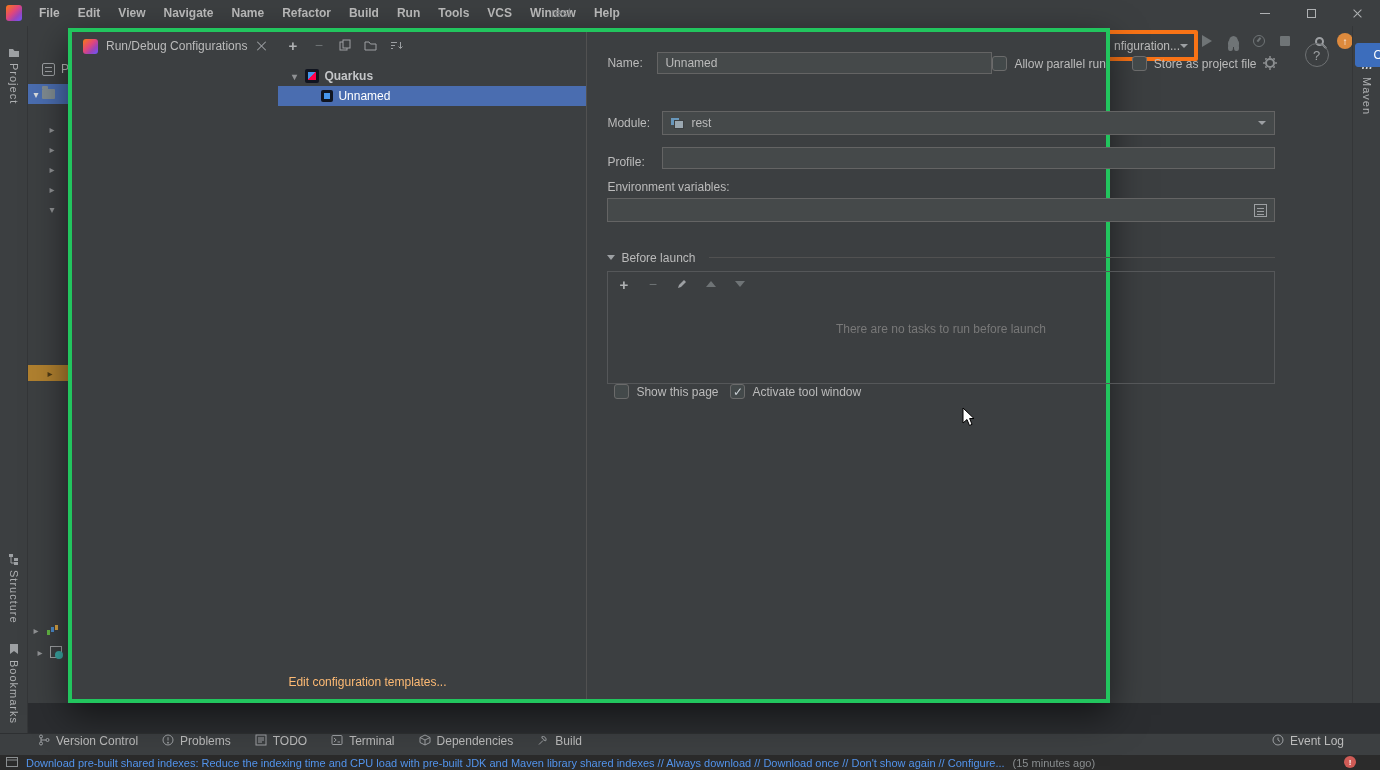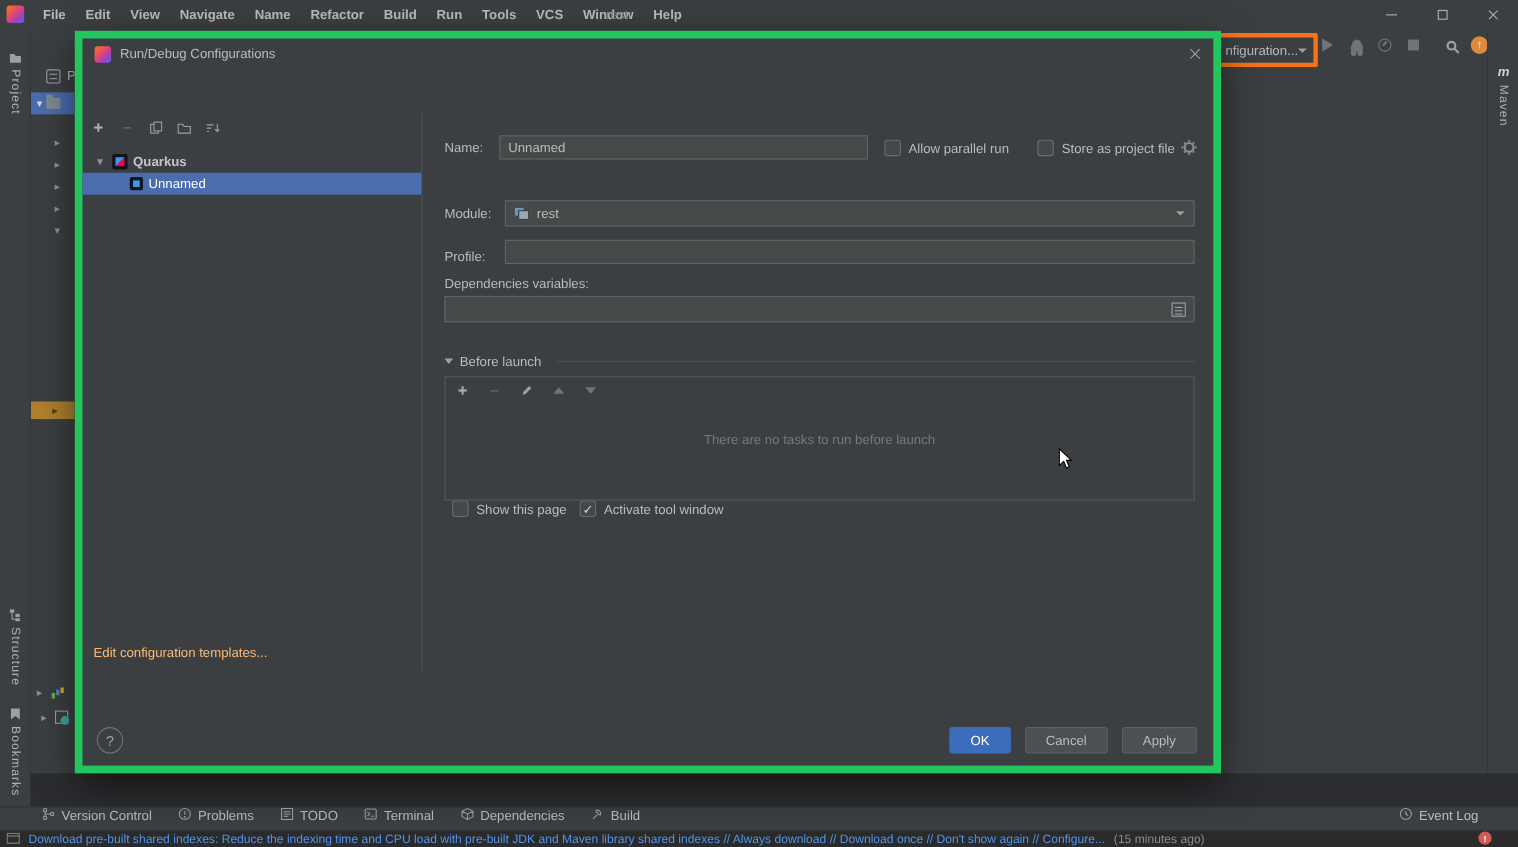--- a/index.html
+++ b/index.html
@@ -77,21 +77,21 @@
   .sbtab svg { display:block; }
   #event-log { margin-left:auto; }
   #messagebar { position:absolute; left:0; right:0; top:755px; height:15px; background:#2b2b2b; display:flex; align-items:center; font-size:11px; padding-left:6px; gap:8px; }
   #msg-text { color:#5394ec; white-space:nowrap; }
   #msg-time { color:#8a8e90; }
   .err-ball { position:absolute; right:24px; top:1px; width:12px; height:12px; border-radius:50%; background:#cf5b56; color:#fff; display:flex; align-items:center; justify-content:center; }
   .err-ball::after { content:"!"; font-size:8px; font-weight:bold; }
 
   
   #dialog { position:absolute; left:68px; top:28px; width:1042px; height:675px; background:#3c3f41;
-    border:7px solid #22c55e; box-shadow:0 12px 34px rgba(0,0,0,.55); display:flex; flex-direction:column; z-index:10;gap:40px; }
+    border:4px solid #22c55e; box-shadow:0 12px 34px rgba(0,0,0,.55); display:flex; flex-direction:row; z-index:10; }
   #dlg-title { height:28px; display:flex; align-items:center; padding:0 11px; gap:8px; flex:0 0 auto; }
   .logo-sm { width:15px; height:15px; border-radius:3px; background:linear-gradient(135deg,#f97a12 0%,#e0467c 45%,#9d44b8 70%,#6b57ff 100%); }
   .dlg-close { margin-left:auto; position:relative; width:12px; height:12px; }
   .dlg-close::before,.dlg-close::after { content:""; position:absolute; left:5.5px; top:0; width:1px; height:12px; background:#9fa3a6; }
   .dlg-close::before { transform:rotate(45deg); } .dlg-close::after { transform:rotate(-45deg); }
 
   #dlg-body { flex:1; display:flex; min-height:0; }
   #dlg-left { width:309px; flex:0 0 auto; border-right:1px solid #515151; position:relative; }
   #dlg-left-toolbar { height:26px; display:flex; align-items:center; padding-left:8px; gap:13px; }
   .ticon { width:13px; display:flex; justify-content:center; align-items:center; }
@@ -355,21 +355,21 @@
           <span class="combo-tri"></span>
         </div>
       </div>
 
       <div class="r-profile">
         <span class="lbl">Profile:</span>
         <input id="profile-input" class="field" style="">
       </div>
 
       <div class="r-envlabel">
-        <span class="lbl">Dependencies variables:</span>
+        <span class="lbl">Environment variables:</span>
       </div>
       <div class="r-envfield">
         <div class="envwrap">
           <input style="">
           <span class="i-envbrowse"></span>
         </div>
       </div>
 
       <div class="r-before">
         <span class="tri-down"></span>

